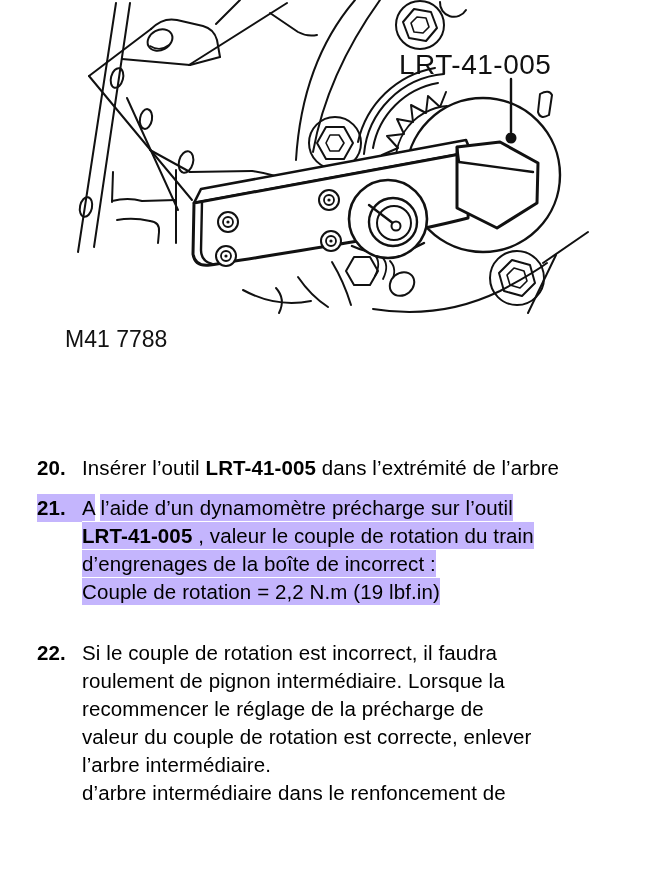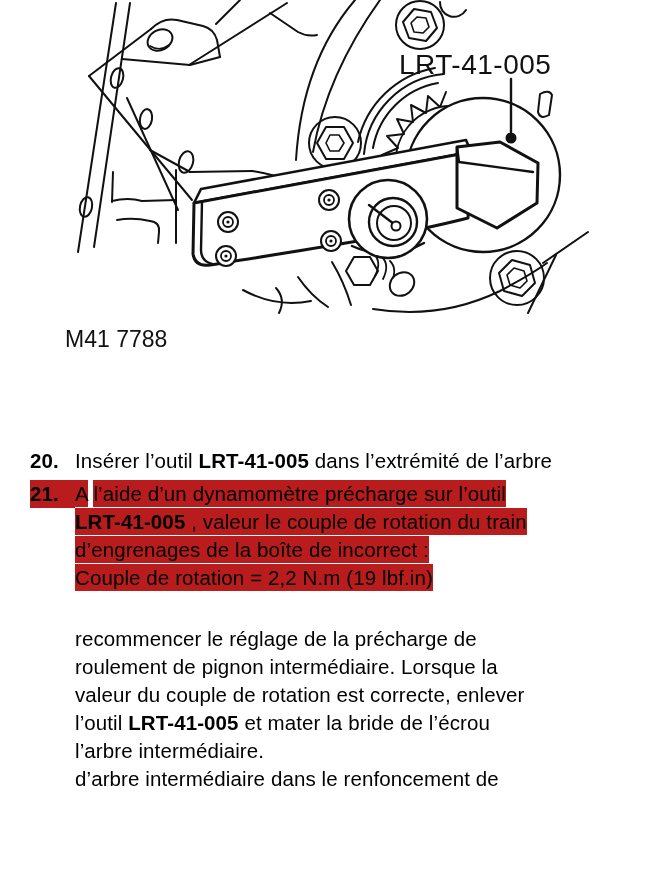--- a/index.html
+++ b/index.html
@@ -4,27 +4,27 @@
 <style>
   html,body{margin:0;padding:0;}
   body{
     width:667px;height:870px;background:#ffffff;color:#000;
     font-family:"Liberation Sans","DejaVu Sans",sans-serif;
     overflow:hidden;
   }
   .figure{position:relative;width:667px;height:430px;}
   .figure svg{display:block;}
   .steps{padding:12px 18px 0 25px;}
-  .step{margin:5px;}
+  .step{margin:12px;}
   .step.gap{margin-top:33px;}
   .line{font-size:20.5px;line-height:28px;letter-spacing:0.1px;white-space:nowrap;}
   .cont{padding-left:45px;}
   .num{display:inline-block;width:45px;font-weight:bold;}
   .b{font-weight:bold;}
-  .hl{background:#b91c1c;padding-top:2px;padding-bottom:2px;}
+  .hl{background:#c4b5fd;padding-top:2px;padding-bottom:2px;}
   .num.hl{padding:0;}
 </style>
 </head>
 <body>
 
 <div class="figure">
 <svg width="667" height="430" viewBox="0 0 667 430" fill="none" stroke="#111" stroke-width="2" stroke-linecap="round" stroke-linejoin="round">
 
   <g>
     <path d="M116,3 L78,252"></path>
@@ -154,20 +154,20 @@
     <div class="step">
       <div class="line first"><span class="num">20.</span><span class="">Insérer l’outil </span><span class="b ">LRT-41-005</span><span class=""> dans l’extrémité de l’arbre</span></div>
     </div>
     <div class="step">
       <div class="line first"><span class="num hl">21.</span><span class="hl">A</span><span class=""> </span><span class="hl">l’aide d’un dynamomètre précharge sur l’outil</span></div>
       <div class="line cont"><span class="b hl">LRT-41-005</span><span class="hl"> , valeur le couple de rotation du train</span></div>
       <div class="line cont"><span class="hl">d’engrenages de la boîte de incorrect :</span></div>
       <div class="line cont"><span class="hl">Couple de rotation = 2,2 N.m (19 lbf.in)</span></div>
     </div>
     <div class="step gap">
+      <div class="line first"><span class="num">22.</span><span class="">Si le couple de rotation est incorrect, il faudra</span></div>
+      <div class="line cont"><span class="">roulement de pignon intermédiaire. Lorsque la</span></div>
       <div class="line cont"><span class="">recommencer le réglage de la précharge de</span></div>
-      <div class="line cont"><span class="">roulement de pignon intermédiaire. Lorsque la</span></div>
       <div class="line cont"><span class="">valeur du couple de rotation est correcte, enlever</span></div>
-      <div class="line cont"><span class="">l’outil </span><span class="b ">LRT-41-005</span><span class=""> et mater la bride de l’écrou</span></div>
       <div class="line cont"><span class="">l’arbre intermédiaire.</span></div>
       <div class="line cont"><span class="">d’arbre intermédiaire dans le renfoncement de</span></div>
     </div>
   </div>
 
 </body></html>

